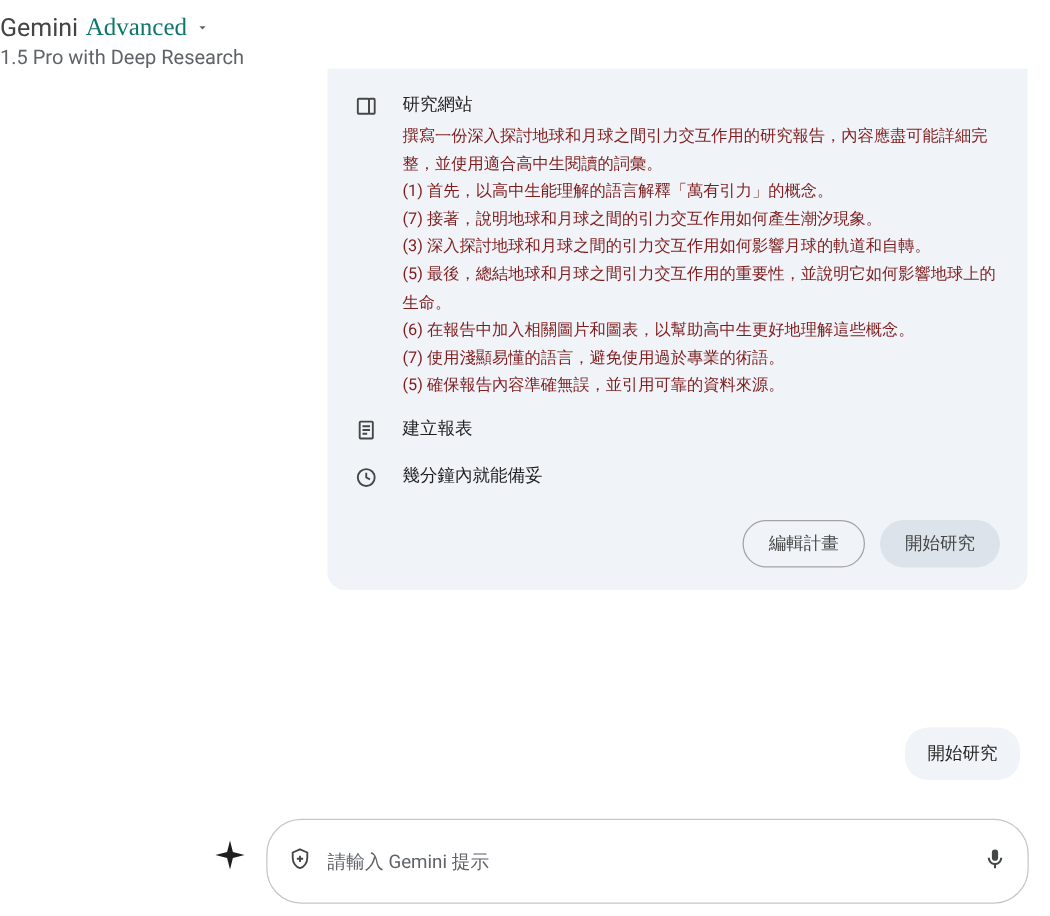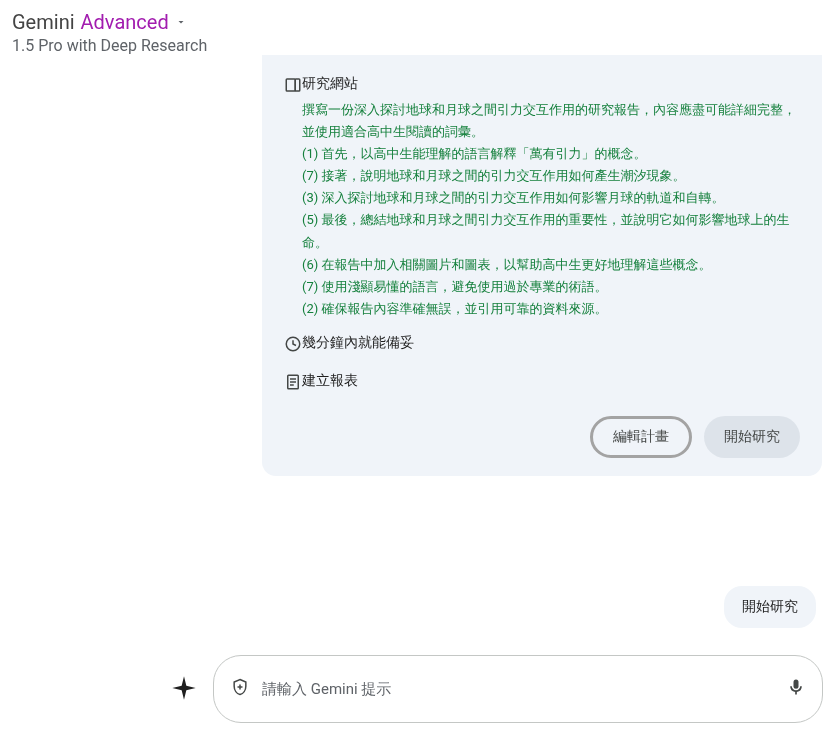--- a/index.html
+++ b/index.html
@@ -6,36 +6,37 @@
     body {
       font-family: "Google Sans", Roboto, Arial, sans-serif;
       background: #fff;
       color: #1f1f1f;
       width: 840px;
       height: 733px;
       overflow: hidden;
       position: relative;
     }
     .header {
-      padding: 10px 12px 0;
+      padding: 10px 0 0;
     }
     .title-row {
       display: flex;
       align-items: center;
       gap: 6px;
     }
     .brand-main {
       font-size: 20px;
       font-weight: 400;
       color: #444;
     }
     .brand-advanced {
       font-size: 20px;
       font-weight: 400;
-      color: #a21caf;
+      color: #0f766e;
+      font-family: Liberation Serif, serif;
     }
     .dropdown-caret {
       color: #5f6368;
     }
     .subtitle {
       font-size: 16px;
       color: #5f6368;
       margin-top: 2px;
     }
     .conversation {
@@ -45,21 +46,21 @@
       background: #f0f4f9;
       border-radius: 0 0 14px 14px;
       padding: 20px 22px 18px;
       margin-left: 52px;
       margin-right: 0;
       width: 560px;
     }
     .plan-step {
       display: flex;
       align-items: flex-start;
-      gap: 0;
+      gap: 20px;
       margin-bottom: 14px;
     }
     .plan-step:last-of-type { margin-bottom: 0; }
     .step-icon {
       width: 18px;
       height: 18px;
       flex-shrink: 0;
       color: #444746;
       display: flex;
       align-items: center;
@@ -69,40 +70,40 @@
     .step-content { flex: 1; }
     .step-title {
       font-size: 14px;
       font-weight: 500;
       color: #1f1f1f;
       margin-bottom: 6px;
     }
     .step-body {
       font-size: 13px;
       line-height: 1.7;
-      color: #15803d;
+      color: #7f1d1d;
     }
     .step-body p { margin: 0; }
     .card-actions {
       display: flex;
       justify-content: flex-end;
       gap: 12px;
       margin-top: 20px;
     }
     .btn {
       border: none;
       border-radius: 22px;
       padding: 9px 20px;
       font-size: 14px;
       font-family: inherit;
       cursor: pointer;
     }
     .btn-outline {
       background: transparent;
-      border: 3px solid #a3a3a3;
+      border: 1px solid #a3a3a3;
       color: #444746;
     }
     .btn-filled {
       background: #dde3ea;
       color: #444746;
     }
     .user-bubble {
       margin: 110px 0 0 0;
       display: flex;
       justify-content: flex-end;
@@ -190,49 +191,49 @@
       <div class="step-content">
         <div class="step-title">研究網站</div>
         <div class="step-body">
           <p>撰寫一份深入探討地球和月球之間引力交互作用的研究報告，內容應盡可能詳細完整，並使用適合高中生閱讀的詞彙。</p>
           <p>(1) 首先，以高中生能理解的語言解釋「萬有引力」的概念。</p>
           <p>(7) 接著，說明地球和月球之間的引力交互作用如何產生潮汐現象。</p>
           <p>(3) 深入探討地球和月球之間的引力交互作用如何影響月球的軌道和自轉。</p>
           <p>(5) 最後，總結地球和月球之間引力交互作用的重要性，並說明它如何影響地球上的生命。</p>
           <p>(6) 在報告中加入相關圖片和圖表，以幫助高中生更好地理解這些概念。</p>
           <p>(7) 使用淺顯易懂的語言，避免使用過於專業的術語。</p>
-          <p>(2) 確保報告內容準確無誤，並引用可靠的資料來源。</p>
+          <p>(5) 確保報告內容準確無誤，並引用可靠的資料來源。</p>
         </div>
       </div>
     </div>
 
-
-    <div class="plan-step">
-      <div class="step-icon">
-        <svg width="18" height="18" viewBox="0 0 24 24" fill="none" stroke="currentColor" stroke-width="2">
-            <circle cx="12" cy="12" r="9"></circle>
-            <polyline points="12 7 12 12 16 14"></polyline>
-          </svg>
-      </div>
-      <div class="step-content">
-        <div class="step-title">幾分鐘內就能備妥</div>
-      </div>
-    </div>
 
     <div class="plan-step">
       <div class="step-icon">
         <svg width="18" height="18" viewBox="0 0 24 24" fill="none" stroke="currentColor" stroke-width="2">
             <rect x="5" y="3" width="14" height="18" rx="1"></rect>
             <line x1="8" y1="8" x2="16" y2="8"></line>
             <line x1="8" y1="12" x2="16" y2="12"></line>
             <line x1="8" y1="16" x2="13" y2="16"></line>
           </svg>
       </div>
       <div class="step-content">
         <div class="step-title">建立報表</div>
+      </div>
+    </div>
+
+    <div class="plan-step">
+      <div class="step-icon">
+        <svg width="18" height="18" viewBox="0 0 24 24" fill="none" stroke="currentColor" stroke-width="2">
+            <circle cx="12" cy="12" r="9"></circle>
+            <polyline points="12 7 12 12 16 14"></polyline>
+          </svg>
+      </div>
+      <div class="step-content">
+        <div class="step-title">幾分鐘內就能備妥</div>
       </div>
     </div>
 
     <div class="card-actions">
       <button class="btn btn-outline">編輯計畫</button>
       <button class="btn btn-filled">開始研究</button>
     </div>
   </div>
 
   <div class="user-bubble">

